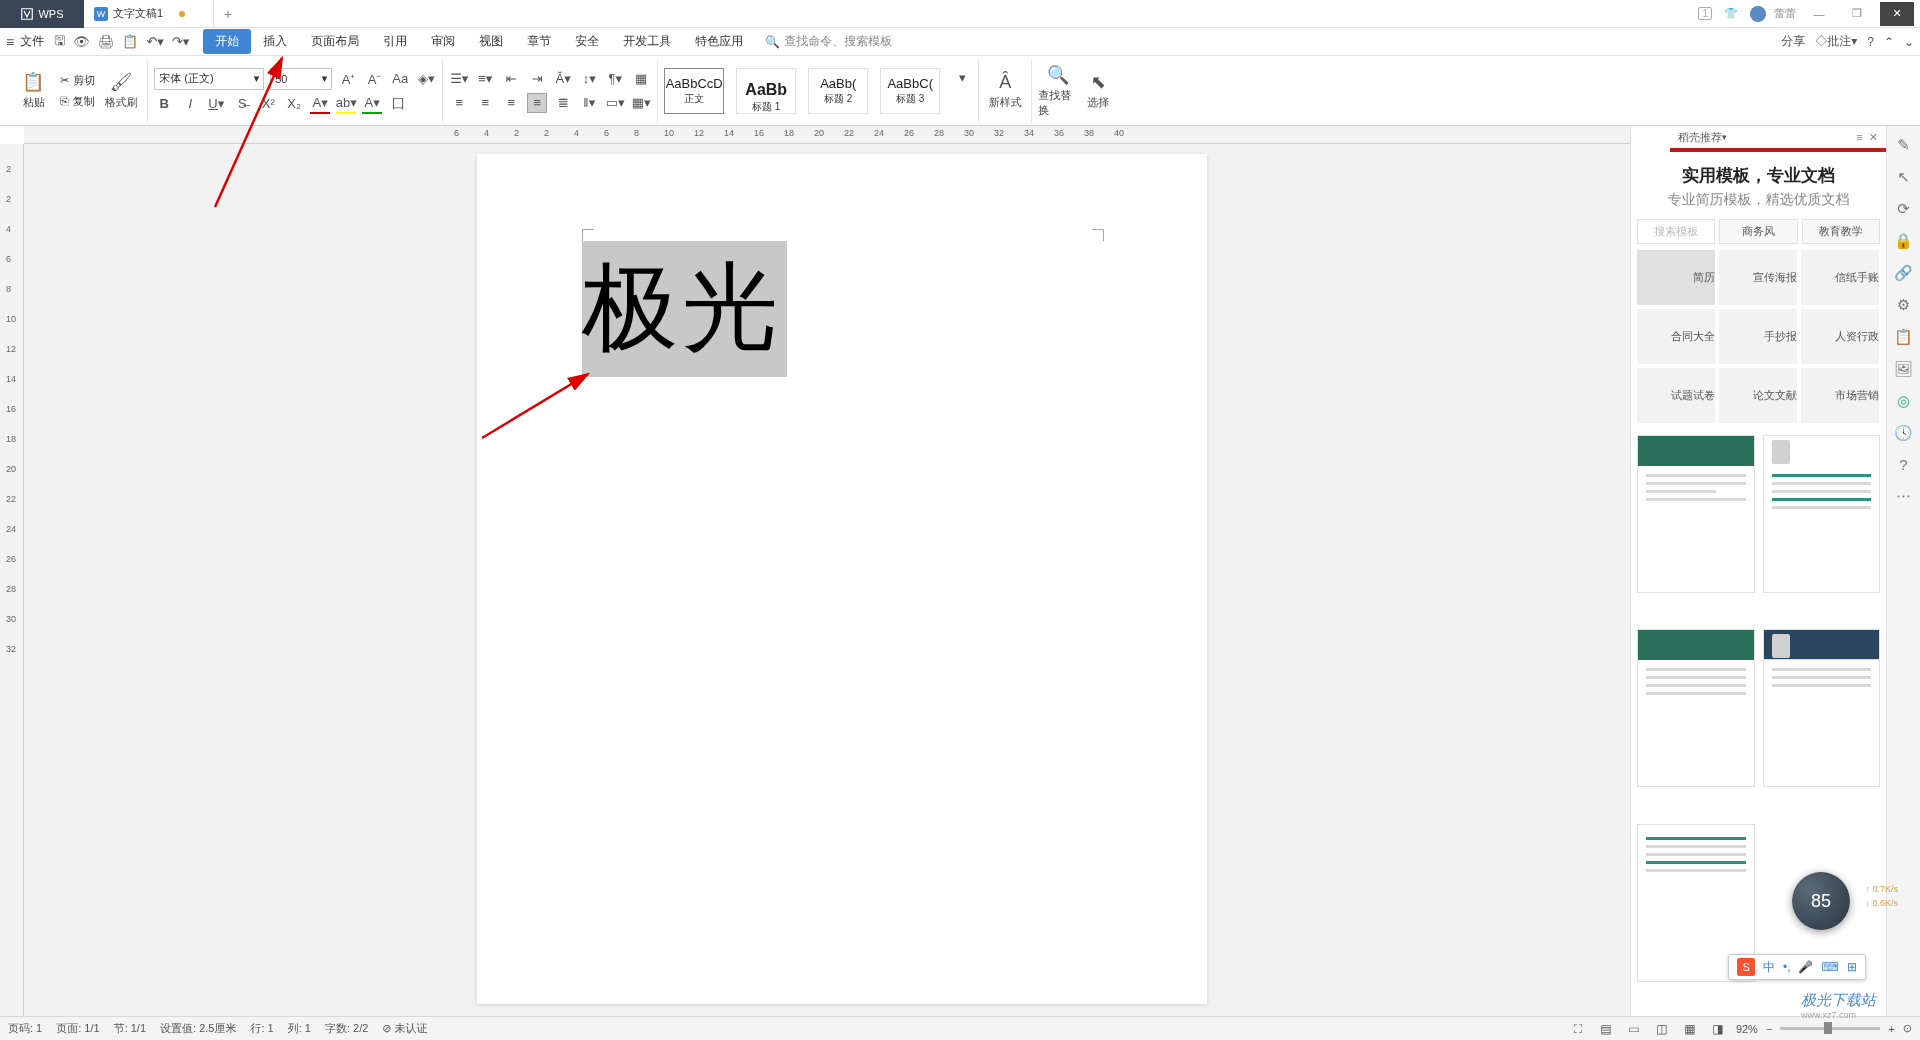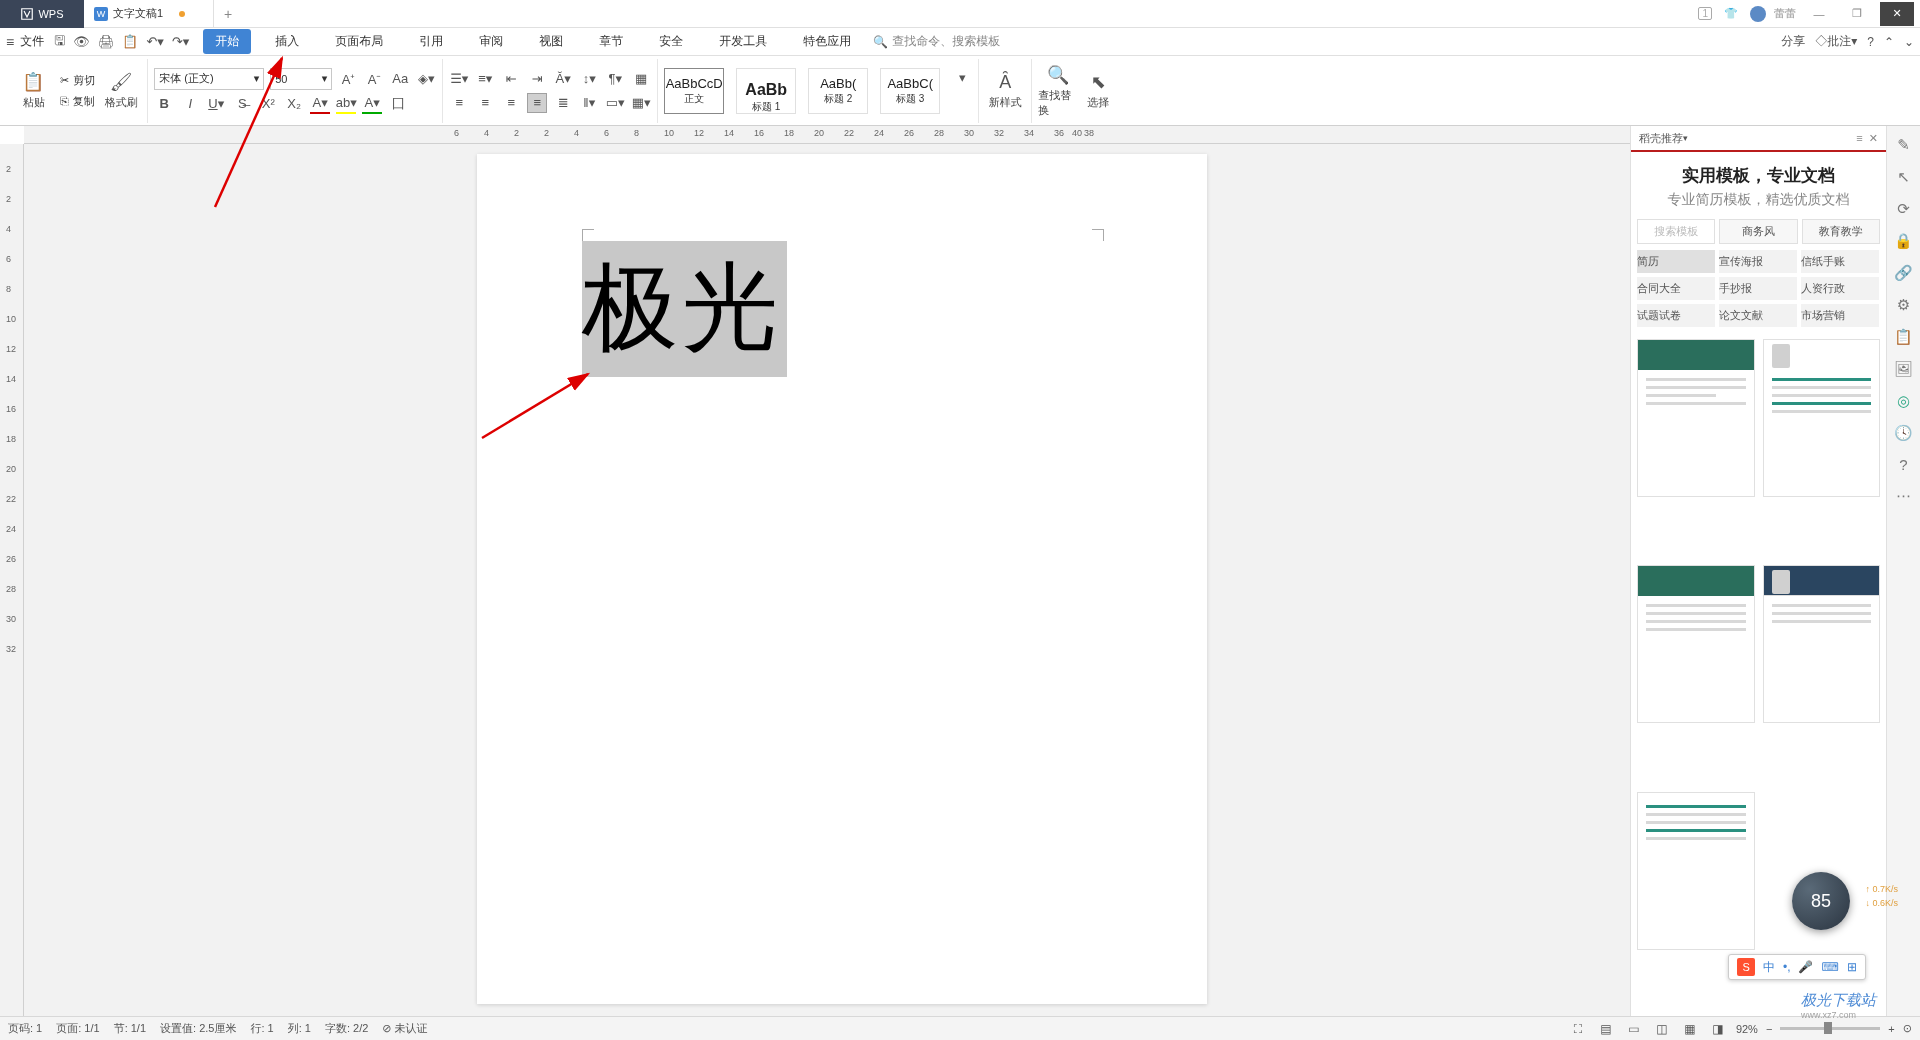--- a/index.html
+++ b/index.html
@@ -20,21 +20,21 @@
 .titlebar-right .uname { font-size: 11px; color: #999; }
 .winbtn { width: 30px; height: 24px; display:flex; align-items:center; justify-content:center; color:#888; font-size:11px;}
 .winbtn.close { background:#444; color:#fff; width:34px;}
 
 
 .menubar { height: 28px; background: #fff; display: flex; align-items: center; padding: 0 6px; border-bottom: 1px solid #e0e0e0; font-size: 12px; color: #333; }
 .menubar .hamb { font-size: 14px; color: #555; margin-right: 6px; }
 .menubar .file { margin-right: 10px; }
 .qat { display: flex; gap: 8px; align-items: center; margin-right: 14px; color: #555;}
 .qat span { font-size: 13px; }
-.menu-tabs { display: flex; gap: 12px; }
+.menu-tabs { display: flex; gap: 0; }
 .menu-tabs .mtab { padding: 4px 12px; border-radius: 3px; cursor: pointer; }
 .menu-tabs .mtab.active { background: #4084d4; color: #fff; }
 .searchcmd { margin-left: 10px; color: #888; font-size: 12px; display:flex; align-items:center; gap:4px;}
 .menubar-right { margin-left: auto; display: flex; align-items: center; gap: 10px; color: #555; font-size: 12px; }
 
 
 .ribbon { height: 70px; background: #fff; border-bottom: 1px solid #d0d0d0; display: flex; align-items: center; padding: 0 8px; font-size: 12px; color: #333; }
 .rgroup { display:flex; flex-direction:column; align-items:center; justify-content:center; height:64px; padding:0 6px; border-right:1px solid #e6e6e6;}
 .rgroup.noborder { border-right:none;}
 .rrows { display:flex; flex-direction:column; gap:4px; }
@@ -64,29 +64,29 @@
 .selbox { position:absolute; left:105px; top:87px; width:205px; height:136px; background:#c8c8c8; display:flex; align-items:center;}
 .seltext { font-family:"SimSun",serif; font-size:96px; color:#000; letter-spacing:4px;}
 .guide { position:absolute; border-left:1px solid #aaa; border-top:1px solid #aaa;}
 
 
 .arrow1 { position:absolute; left:210px; top:52px; width:80px; height:160px; pointer-events:none;}
 .arrow2 { position:absolute; left:478px; top:368px; width:120px; height:75px; pointer-events:none;}
 
 
 .rpanel { position:absolute; right:34px; top:126px; bottom:24px; width:256px; background:#fff; border-left:1px solid #e0e0e0; display:flex; flex-direction:column;}
-.rpanel-hd { height:26px; padding:0 8px; display:flex; align-items:center; font-size:11px; color:#555; border-bottom:2px solid #b91c1c;}
+.rpanel-hd { height:26px; padding:0 8px; display:flex; align-items:center; font-size:11px; color:#555; border-bottom:4px solid #b91c1c;margin-left:39px;}
 .rpanel-hd .rmore { margin-left:auto; display:flex; gap:6px; color:#888;}
 .rpanel-title { text-align:center; font-size:17px; font-weight:bold; color:#222; padding:12px 0 4px;}
 .rpanel-sub { text-align:center; font-size:14px; color:#888; padding-bottom:10px;}
 .rtabs { display:flex; gap:4px; padding:0 6px; font-size:11px;}
 .rtabs .rtab { flex:1; text-align:center; padding:4px 0; border:1px solid #e0e0e0; background:#f7f7f7; color:#555;}
 .rtabs .rtab.search { color:#bbb; background:#fff;}
 .cats { display:flex; flex-wrap:wrap; gap:4px; padding:6px; font-size:11px;}
-.cats .cat { width:calc(33.33% - 3px); text-align:left; padding:4px 0; background:#f2f2f2; color:#555;}
+.cats .cat { width:calc(33.33% - 3px); text-align:right; padding:20px 0; background:#f2f2f2; color:#555;}
 .cats .cat.sel { background:#e0e0e0;}
 .thumbs { flex:1; overflow:hidden; padding:6px; display:flex; flex-wrap:wrap; gap:8px;}
 .thumb { width:calc(50% - 4px); height:158px; background:#fff; border:1px solid #e0e0e0; position:relative;}
 .thumb .thead { position:absolute; left:0; right:0; top:0; height:30px; background:#2a6e5c;}
 .thumb.white .thead { background:#fff; border-bottom:1px solid #ddd;}
 .thumb .tlines { position:absolute; left:8px; right:8px; top:38px;}
 .thumb .tline { height:3px; background:#d8d8d8; margin-bottom:5px;}
 .thumb .tavatar { position:absolute; width:18px; height:24px; background:#d0d0d0; left:8px; top:4px; border-radius:2px;}
 .thumb .badge { position:absolute; left:4px; bottom:4px; background:#666; color:#fff; font-size:9px; padding:1px 4px;}
 
@@ -304,21 +304,21 @@
     <span class="tick" style="left: 790px;">20</span>
     <span class="tick" style="left: 820px;">22</span>
     <span class="tick" style="left: 850px;">24</span>
     <span class="tick" style="left: 880px;">26</span>
     <span class="tick" style="left: 910px;">28</span>
     <span class="tick" style="left: 940px;">30</span>
     <span class="tick" style="left: 970px;">32</span>
     <span class="tick" style="left: 1000px;">34</span>
     <span class="tick" style="left: 1030px;">36</span>
     <span class="tick" style="left: 1060px;">38</span>
-    <span class="tick" style="left: 1048px;">40</span>
+    <span class="tick" style="left: 1090px;">40</span>
   </div>
 
 <div class="vruler">
     <span class="vtick" style="top: 20px;">2</span>
     <span class="vtick" style="top: 50px;">2</span>
     <span class="vtick" style="top: 80px;">4</span>
     <span class="vtick" style="top: 110px;">6</span>
     <span class="vtick" style="top: 140px;">8</span>
     <span class="vtick" style="top: 170px;">10</span>
     <span class="vtick" style="top: 200px;">12</span>

